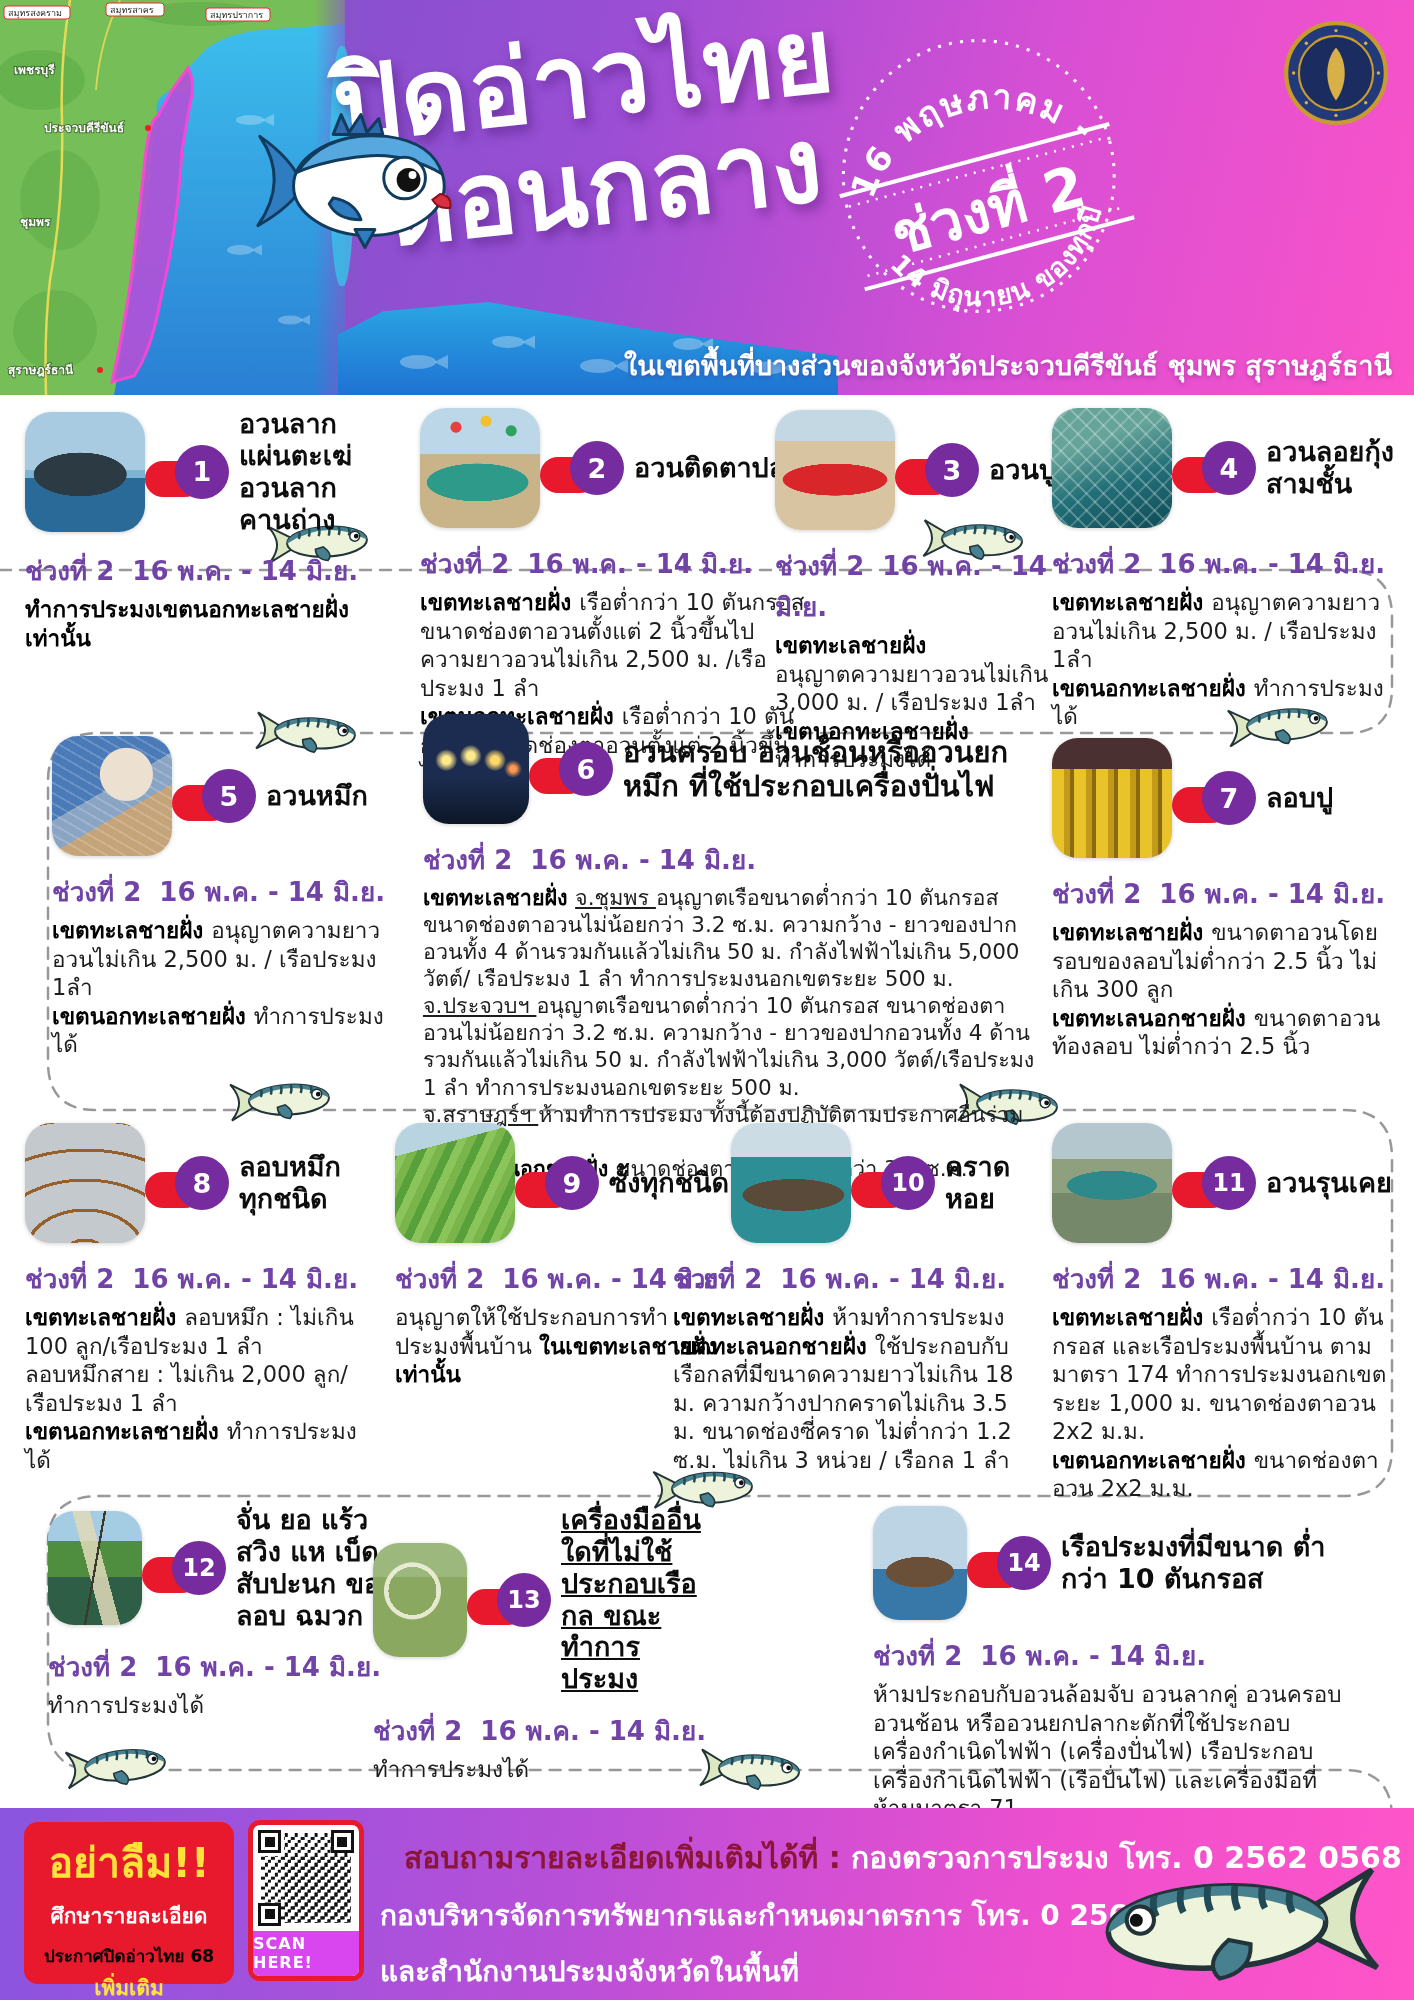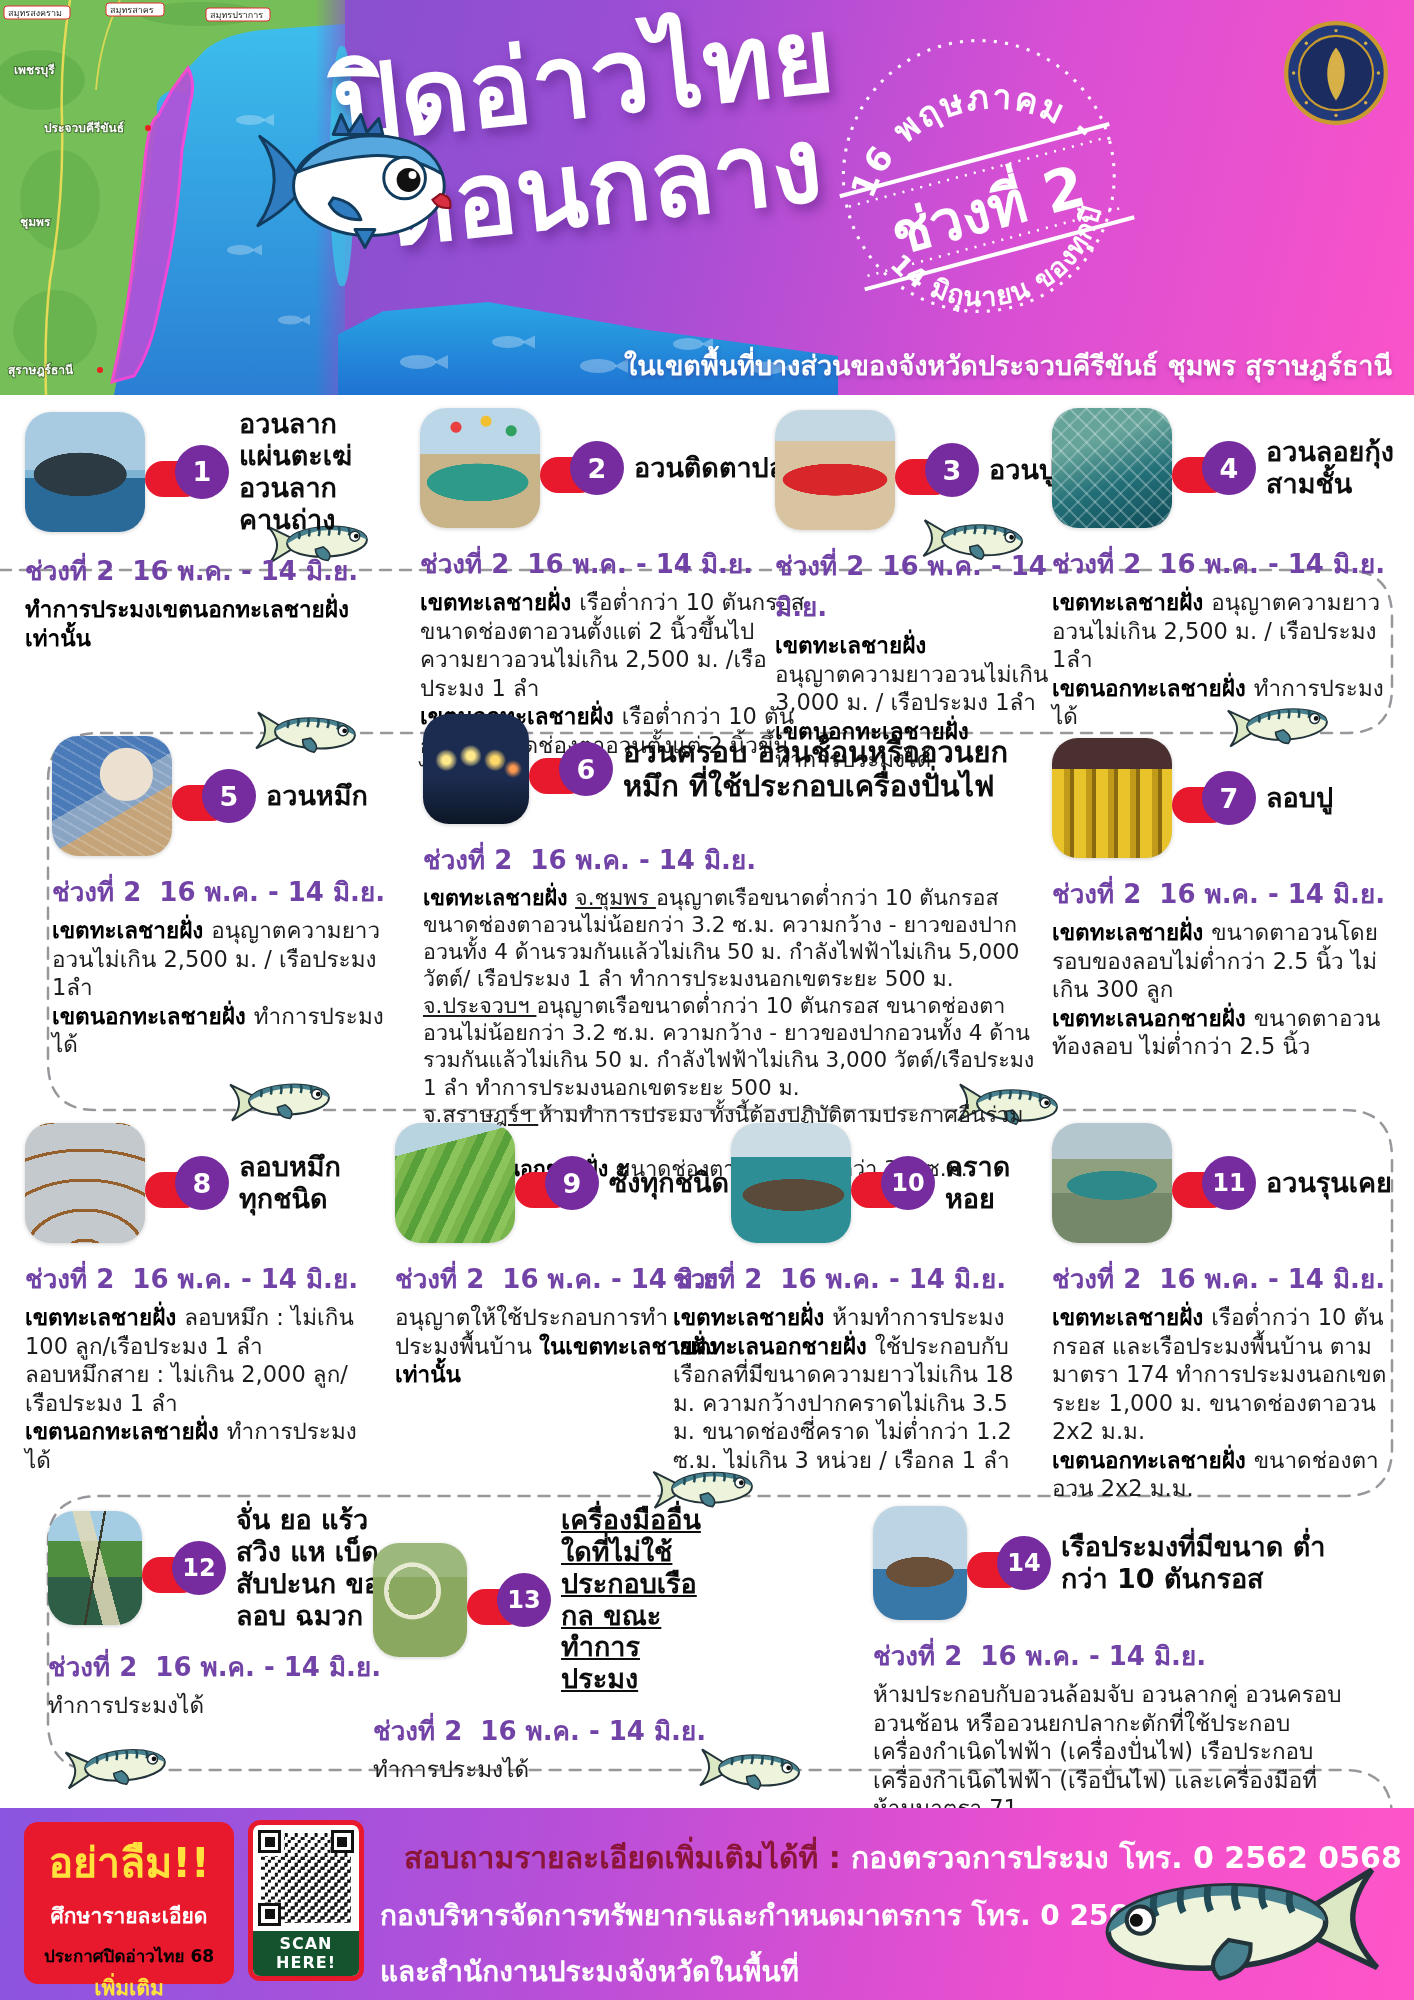--- a/index.html
+++ b/index.html
@@ -115,21 +115,21 @@
     background:linear-gradient(100deg,#8a55e0 0%,#b84fd8 40%,#ef4fce 75%,#ff55c8 100%);}
   .reminder{position:absolute;left:24px;top:14px;width:210px;height:162px;border-radius:14px;
     background:#e8192c;color:#fff;text-align:center;padding-top:8px;box-sizing:border-box;}
   .reminder .r1{font-size:41px;font-weight:900;color:#ffe23c;}
   .reminder .r2{font-size:21px;font-weight:800;margin-top:4px;color:#ffffff;}
   .reminder .r3{font-size:17px;font-weight:800;margin-top:10px;color:#000000;}
   .reminder .r4{font-size:21px;font-weight:800;margin-top:2px;color:#ffe23c;}
   .qrbox{position:absolute;left:248px;top:12px;width:106px;background:#fff;border:5px solid #e8192c;
     border-radius:12px;overflow:hidden;}
   .qrbox svg{display:block;width:96px;height:96px;margin:5px;}
-  .scan{background:#14532d;color:#fff;font-weight:800;font-size:16px;text-align:center;
+  .scan{background:#d946ef;color:#fff;font-weight:800;font-size:16px;
     letter-spacing:1px;padding:3px 0 4px;}
   .contact{position:absolute;left:380px;top:26px;color:#fff;}
   .contact .c1{font-size:30px;font-weight:700;}
   .contact .c1 .lead{color:#8a1538;font-weight:800;margin-left:24px;}
   .contact .c2{font-size:28px;font-weight:600;margin-top:12px;}
   .contact .c3{font-size:28px;font-weight:600;margin-top:12px;}
   .ffish{position:absolute;right:28px;bottom:6px;width:300px;height:136px;transform:rotate(-3deg);}
 </style>
 </head>
 <body>

